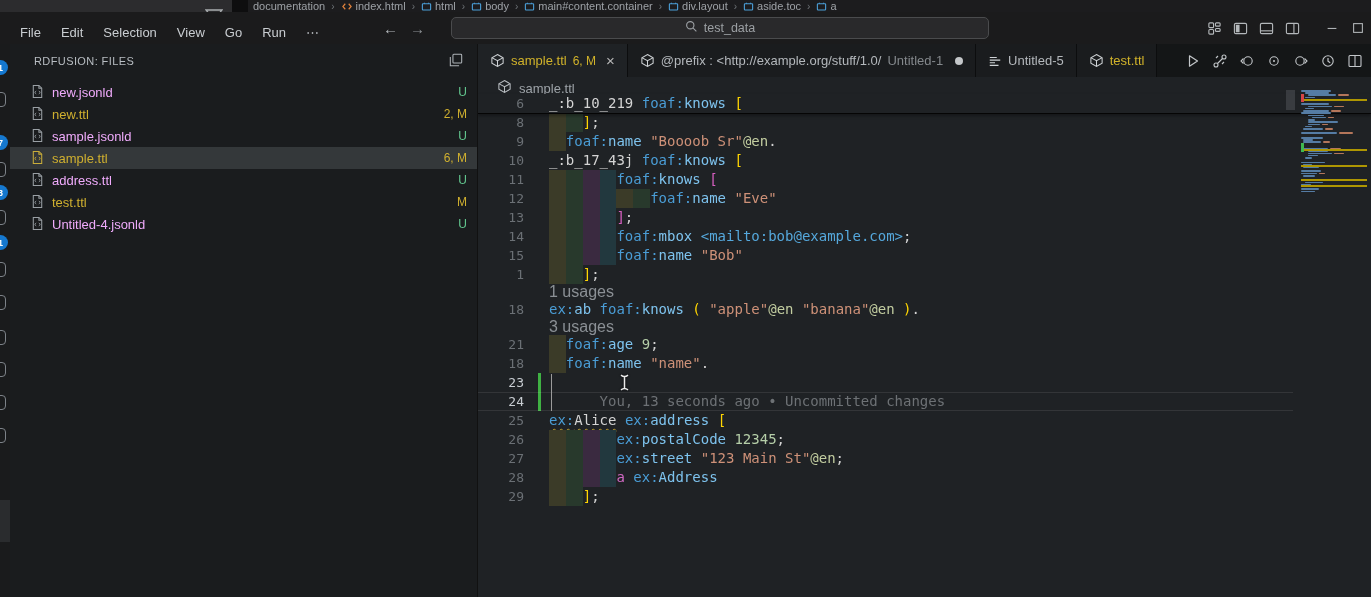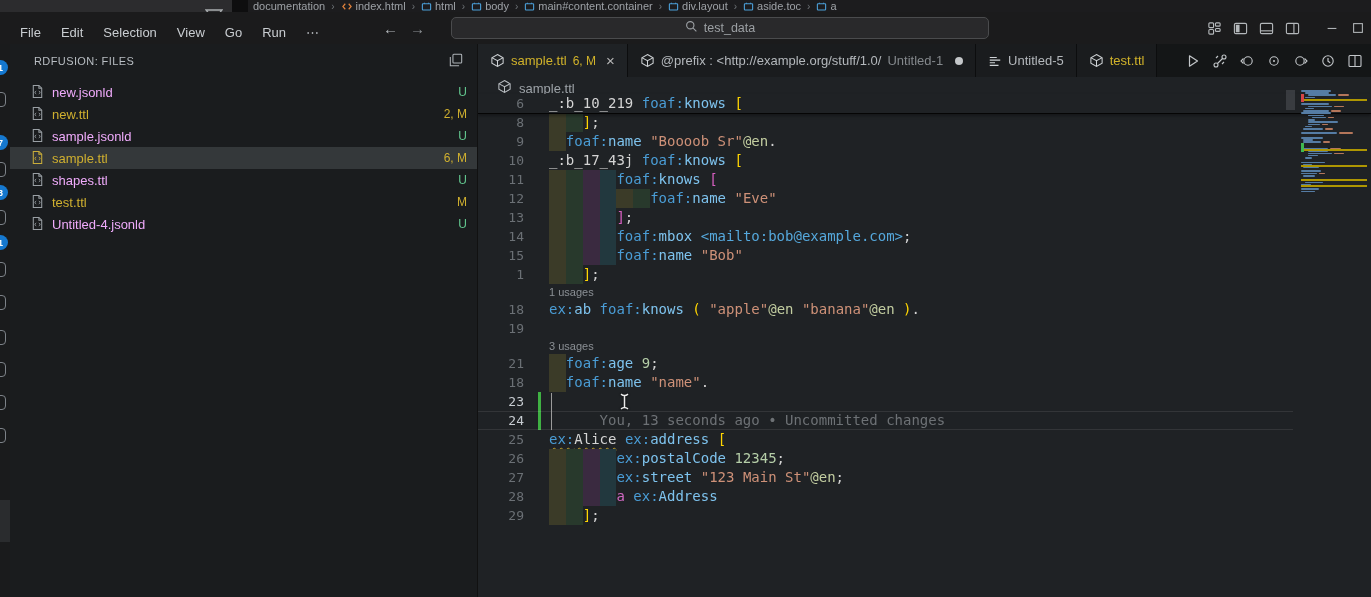--- a/index.html
+++ b/index.html
@@ -85,21 +85,21 @@
   .row { position:relative; display:flex; height:19px; line-height:19px; white-space:pre; }
   .row.lens { height:16px; line-height:16px; }
   .ln { width:46px; flex:none; text-align:right; color:#6b7075; font-size:13px; }
   .row .ln.activeln { color:#c8cdd2; }
   .gbar { width:25px; flex:none; position:relative; }
   .gbar .added { position:absolute; left:14px; top:0; width:3px; height:100%; background:#3fb143; }
   .code { position:relative; flex:1; color:#d4d4d4; }
   .iblk { position:absolute; top:0; bottom:0; width:2ch; }
   .iblk.c0 { background:#3b3b28; } .iblk.c1 { background:#28392c; }
   .iblk.c2 { background:#3a2a40; } .iblk.c3 { background:#22383e; }
-  .lens .lenstext { font-family:"Liberation Sans", sans-serif; font-size:11px; color:#8b9095; margin-left:71px; }
+  .lens .lenstext { font-family:"Liberation Sans", sans-serif; font-size:16px; color:#8b9095; margin-left:71px; }
   .sticky { position:absolute; top:0; left:0; right:0; z-index:3; background:#1f2225;
     border-bottom:1px solid #050505; box-shadow:0 2px 3px rgba(0,0,0,.35); }
   .curline::after { content:''; position:absolute; left:0; right:78px; top:0; bottom:0;
     border-top:1px solid rgba(255,255,255,.09); border-bottom:1px solid rgba(255,255,255,.09); pointer-events:none; }
   .tallcaret { position:absolute; left:2px; top:1px; width:1px; height:37px; background:#9b9b9b; z-index:2; }
   .blame { color:#6d7175; }
   .squig { text-decoration:underline; text-decoration-style:wavy; text-decoration-color:#b89a2a;
     text-decoration-thickness:1px; text-underline-offset:3px; }
   .ibeam { position:absolute; top:1px; z-index:4; filter:drop-shadow(0 0 1px #000); }
 
@@ -338,21 +338,21 @@
               </svg></span>
             <span class="fname modified">sample.ttl</span>
             <span class="fbadge modified">6, M</span>
           </div>
           <div class="file-row untracked">
             <span class="fic"><svg width="15" height="15" viewBox="0 0 16 16">
                 <path d="M3.5 1.5h6l3 3v10h-9z" fill="none" stroke="currentColor" stroke-width="1.1"></path>
                 <path d="M9.5 1.5v3h3" fill="none" stroke="currentColor" stroke-width="1.1"></path>
                 <path d="M6.6 7.5 5 9l1.6 1.5M9.4 7.5 11 9l-1.6 1.5" fill="none" stroke="currentColor" stroke-width="1"></path>
               </svg></span>
-            <span class="fname untracked">shapes.ttl</span>
+            <span class="fname untracked">address.ttl</span>
             <span class="fbadge untracked">U</span>
           </div>
           <div class="file-row modified">
             <span class="fic"><svg width="15" height="15" viewBox="0 0 16 16">
                 <path d="M3.5 1.5h6l3 3v10h-9z" fill="none" stroke="currentColor" stroke-width="1.1"></path>
                 <path d="M9.5 1.5v3h3" fill="none" stroke="currentColor" stroke-width="1.1"></path>
                 <path d="M6.6 7.5 5 9l1.6 1.5M9.4 7.5 11 9l-1.6 1.5" fill="none" stroke="currentColor" stroke-width="1"></path>
               </svg></span>
             <span class="fname modified">test.ttl</span>
             <span class="fbadge modified">M</span>
@@ -471,21 +471,20 @@
             <div class="row"><span class="ln">9</span><span class="gbar"></span><span class="code"><span class="iblk c0" style="left: 0ch;"></span><span style="position: relative; padding-left: 2ch;"><span class="tk-pfx">foaf:</span><span class="tk-loc">name </span><span class="tk-str">"Boooob Sr"</span><span class="tk-lang">@en</span><span class="tk-pun">.</span></span></span></div>
             <div class="row"><span class="ln">10</span><span class="gbar"></span><span class="code"><span style="position: relative; padding-left: 0ch;"><span class="tk-wht">_:b_17_43j </span><span class="tk-pfx">foaf:</span><span class="tk-loc">knows </span><span class="tk-b1">[</span></span></span></div>
             <div class="row"><span class="ln">11</span><span class="gbar"></span><span class="code"><span class="iblk c0" style="left: 0ch;"></span><span class="iblk c1" style="left: 2ch;"></span><span class="iblk c2" style="left: 4ch;"></span><span class="iblk c3" style="left: 6ch;"></span><span style="position: relative; padding-left: 8ch;"><span class="tk-pfx">foaf:</span><span class="tk-loc">knows </span><span class="tk-b2">[</span></span></span></div>
             <div class="row"><span class="ln">12</span><span class="gbar"></span><span class="code"><span class="iblk c0" style="left: 0ch;"></span><span class="iblk c1" style="left: 2ch;"></span><span class="iblk c2" style="left: 4ch;"></span><span class="iblk c3" style="left: 6ch;"></span><span class="iblk c0" style="left: 8ch;"></span><span class="iblk c1" style="left: 10ch;"></span><span style="position: relative; padding-left: 12ch;"><span class="tk-pfx">foaf:</span><span class="tk-loc">name </span><span class="tk-str">"Eve"</span></span></span></div>
             <div class="row"><span class="ln">13</span><span class="gbar"></span><span class="code"><span class="iblk c0" style="left: 0ch;"></span><span class="iblk c1" style="left: 2ch;"></span><span class="iblk c2" style="left: 4ch;"></span><span class="iblk c3" style="left: 6ch;"></span><span style="position: relative; padding-left: 8ch;"><span class="tk-b2">]</span><span class="tk-pun">;</span></span></span></div>
             <div class="row"><span class="ln">14</span><span class="gbar"></span><span class="code"><span class="iblk c0" style="left: 0ch;"></span><span class="iblk c1" style="left: 2ch;"></span><span class="iblk c2" style="left: 4ch;"></span><span class="iblk c3" style="left: 6ch;"></span><span style="position: relative; padding-left: 8ch;"><span class="tk-pfx">foaf:</span><span class="tk-loc">mbox </span><span class="tk-iri">&lt;mailto:bob@example.com&gt;</span><span class="tk-pun">;</span></span></span></div>
             <div class="row"><span class="ln">15</span><span class="gbar"></span><span class="code"><span class="iblk c0" style="left: 0ch;"></span><span class="iblk c1" style="left: 2ch;"></span><span class="iblk c2" style="left: 4ch;"></span><span class="iblk c3" style="left: 6ch;"></span><span style="position: relative; padding-left: 8ch;"><span class="tk-pfx">foaf:</span><span class="tk-loc">name </span><span class="tk-str">"Bob"</span></span></span></div>
             <div class="row"><span class="ln">1</span><span class="gbar"></span><span class="code"><span class="iblk c0" style="left: 0ch;"></span><span class="iblk c1" style="left: 2ch;"></span><span style="position: relative; padding-left: 4ch;"><span class="tk-b1">]</span><span class="tk-pun">;</span></span></span></div>
             <div class="row lens"><span class="lenstext">1 usages</span></div>
             <div class="row"><span class="ln">18</span><span class="gbar"></span><span class="code"><span style="position: relative; padding-left: 0ch;"><span class="tk-pfx">ex:</span><span class="tk-loc">ab </span><span class="tk-pfx">foaf:</span><span class="tk-loc">knows </span><span class="tk-b1">( </span><span class="tk-str">"apple"</span><span class="tk-lang">@en </span><span class="tk-str">"banana"</span><span class="tk-lang">@en </span><span class="tk-b1">)</span><span class="tk-pun">.</span></span></span></div>
-            <div class="row"><span class="ln">19</span><span class="gbar"></span><span class="code"><span style="position: relative; padding-left: 0ch;"></span></span></div>
             <div class="row lens"><span class="lenstext">3 usages</span></div>
             <div class="row"><span class="ln">21</span><span class="gbar"></span><span class="code"><span class="iblk c0" style="left: 0ch;"></span><span style="position: relative; padding-left: 2ch;"><span class="tk-pfx">foaf:</span><span class="tk-loc">age </span><span class="tk-num">9</span><span class="tk-pun">;</span></span></span></div>
             <div class="row"><span class="ln">18</span><span class="gbar"></span><span class="code"><span class="iblk c0" style="left: 0ch;"></span><span style="position: relative; padding-left: 2ch;"><span class="tk-pfx">foaf:</span><span class="tk-loc">name </span><span class="tk-str">"name"</span><span class="tk-pun">.</span></span></span></div>
             <div class="row"><span class="ln activeln">23</span><span class="gbar"><span class="added"></span></span><span class="code"><span style="position: relative; padding-left: 0ch;"></span><span class="tallcaret"></span><span class="ibeam" style="left: 70px;"><svg width="11" height="17" viewBox="0 0 11 17">
                     <path d="M2 1.2c2 1.6 5 1.6 7 0M2 15.8c2-1.6 5-1.6 7 0M5.5 1.8v13.4" fill="none" stroke="#ececec" stroke-width="1.5"></path>
                   </svg></span></span></div>
             <div class="row curline"><span class="ln activeln">24</span><span class="gbar"><span class="added"></span></span><span class="code"><span style="position: relative; padding-left: 0ch;"></span><span class="blame" style="margin-left: 6ch;">You, 13 seconds ago • Uncommitted changes</span></span></div>
             <div class="row"><span class="ln">25</span><span class="gbar"></span><span class="code"><span style="position: relative; padding-left: 0ch;"><span class="tk-pfx squig">ex:</span><span class="tk-wht squig">Alice</span><span class="tk-pun"> </span><span class="tk-pfx">ex:</span><span class="tk-loc">address </span><span class="tk-b1">[</span></span></span></div>
             <div class="row"><span class="ln">26</span><span class="gbar"></span><span class="code"><span class="iblk c0" style="left: 0ch;"></span><span class="iblk c1" style="left: 2ch;"></span><span class="iblk c2" style="left: 4ch;"></span><span class="iblk c3" style="left: 6ch;"></span><span style="position: relative; padding-left: 8ch;"><span class="tk-pfx">ex:</span><span class="tk-loc">postalCode </span><span class="tk-num">12345</span><span class="tk-pun">;</span></span></span></div>
             <div class="row"><span class="ln">27</span><span class="gbar"></span><span class="code"><span class="iblk c0" style="left: 0ch;"></span><span class="iblk c1" style="left: 2ch;"></span><span class="iblk c2" style="left: 4ch;"></span><span class="iblk c3" style="left: 6ch;"></span><span style="position: relative; padding-left: 8ch;"><span class="tk-pfx">ex:</span><span class="tk-loc">street </span><span class="tk-str">"123 Main St"</span><span class="tk-lang">@en</span><span class="tk-pun">;</span></span></span></div>

